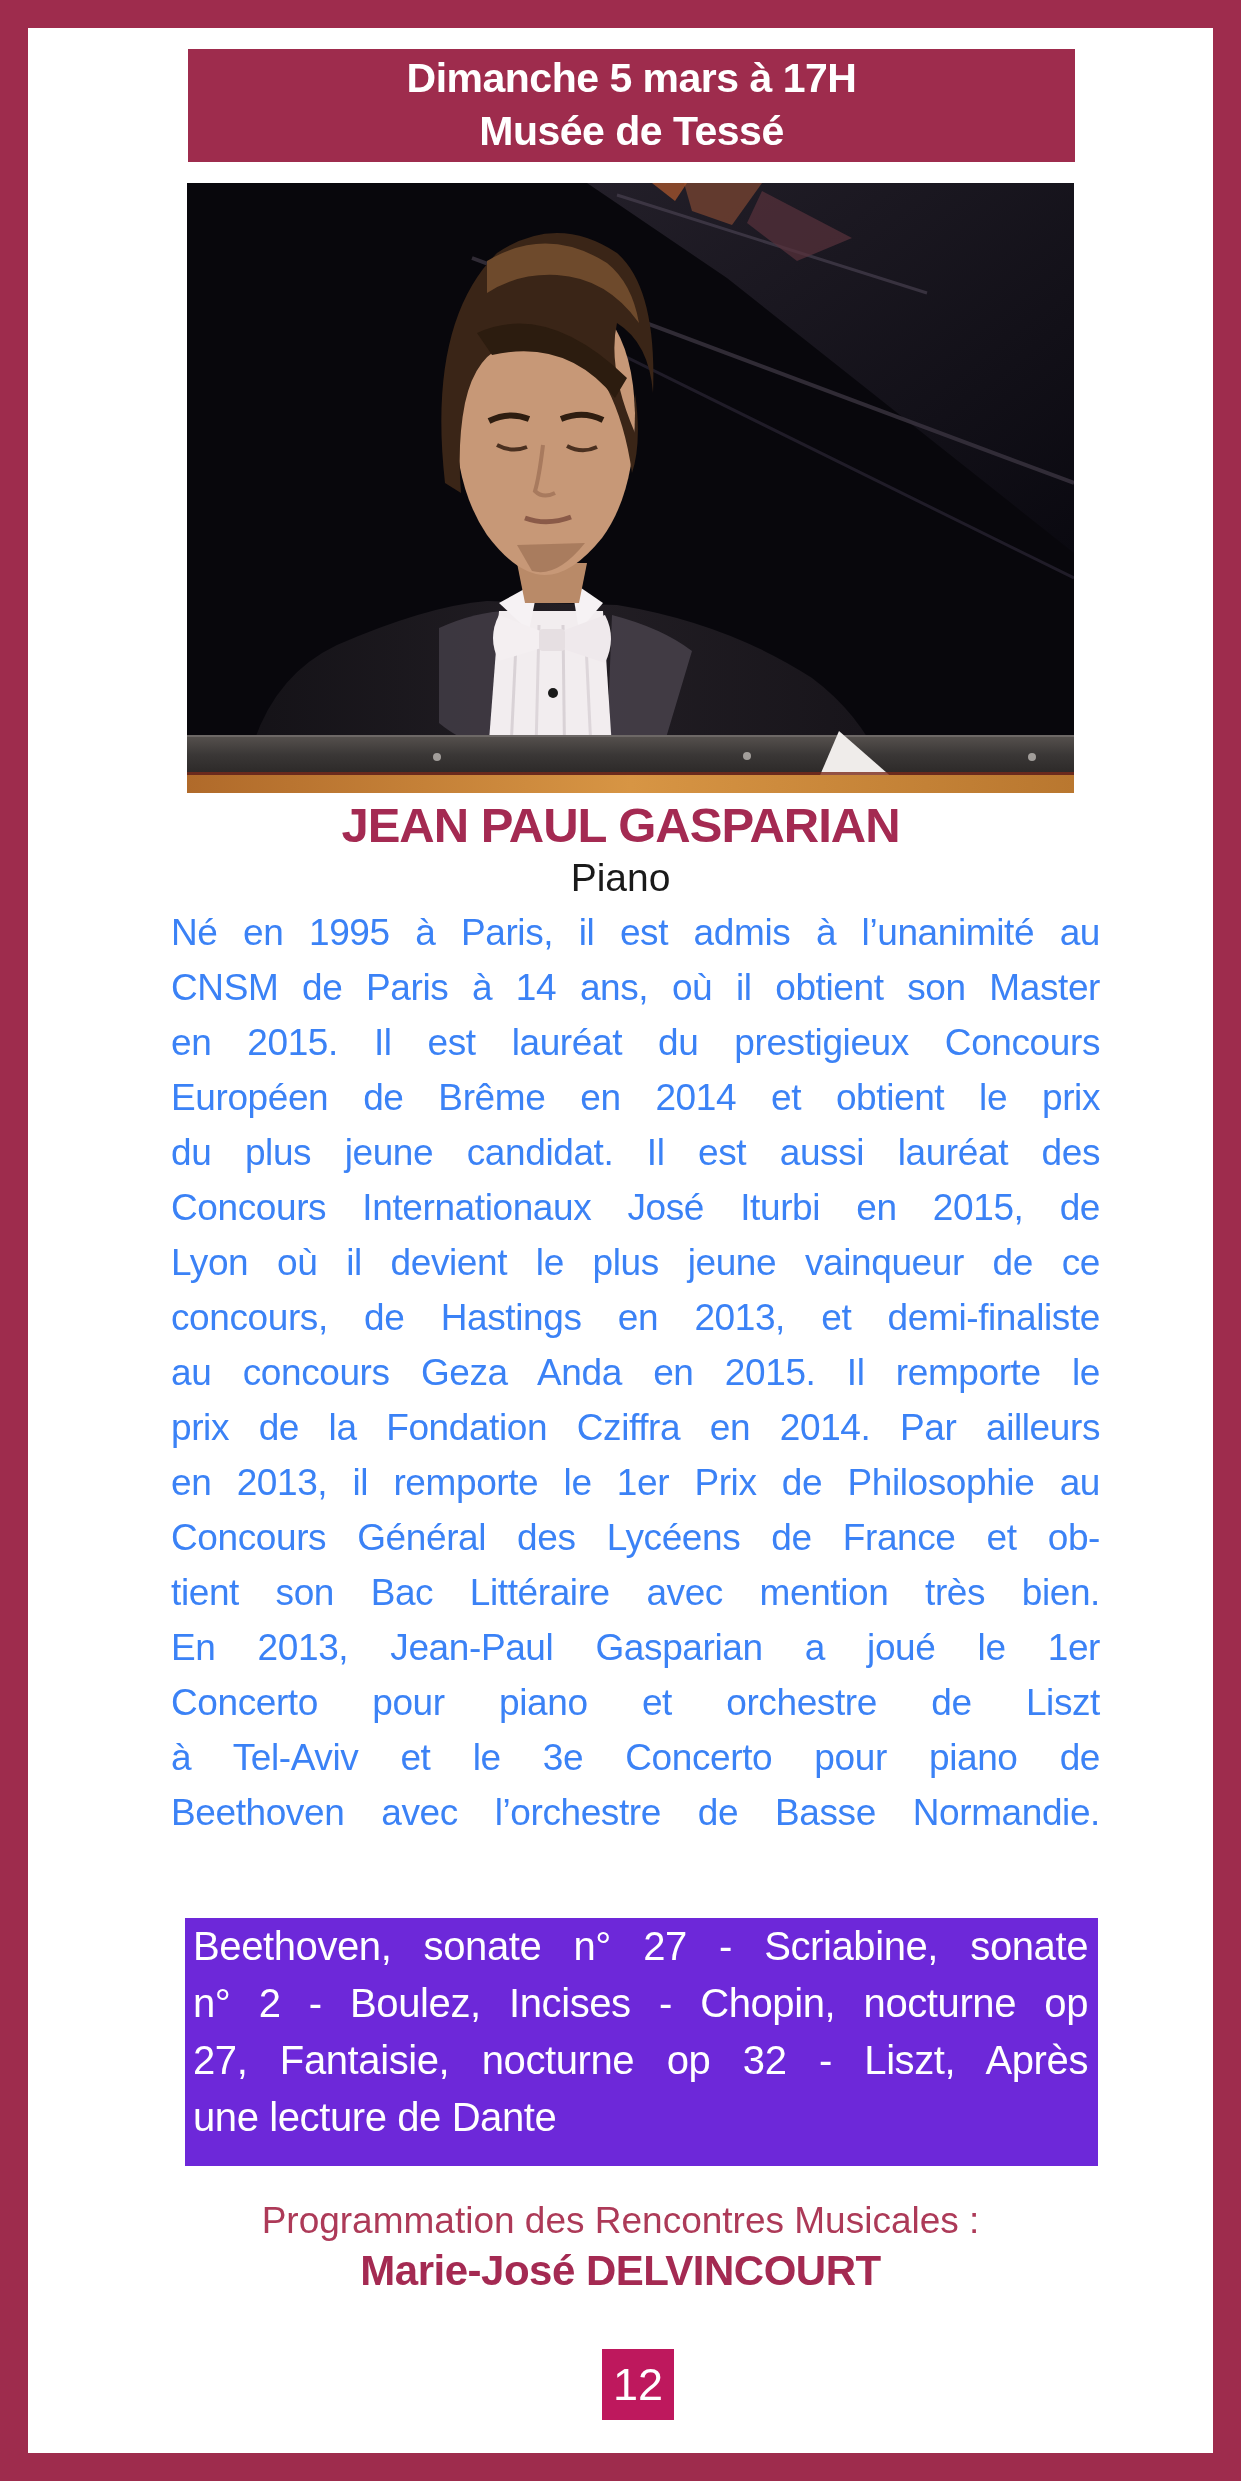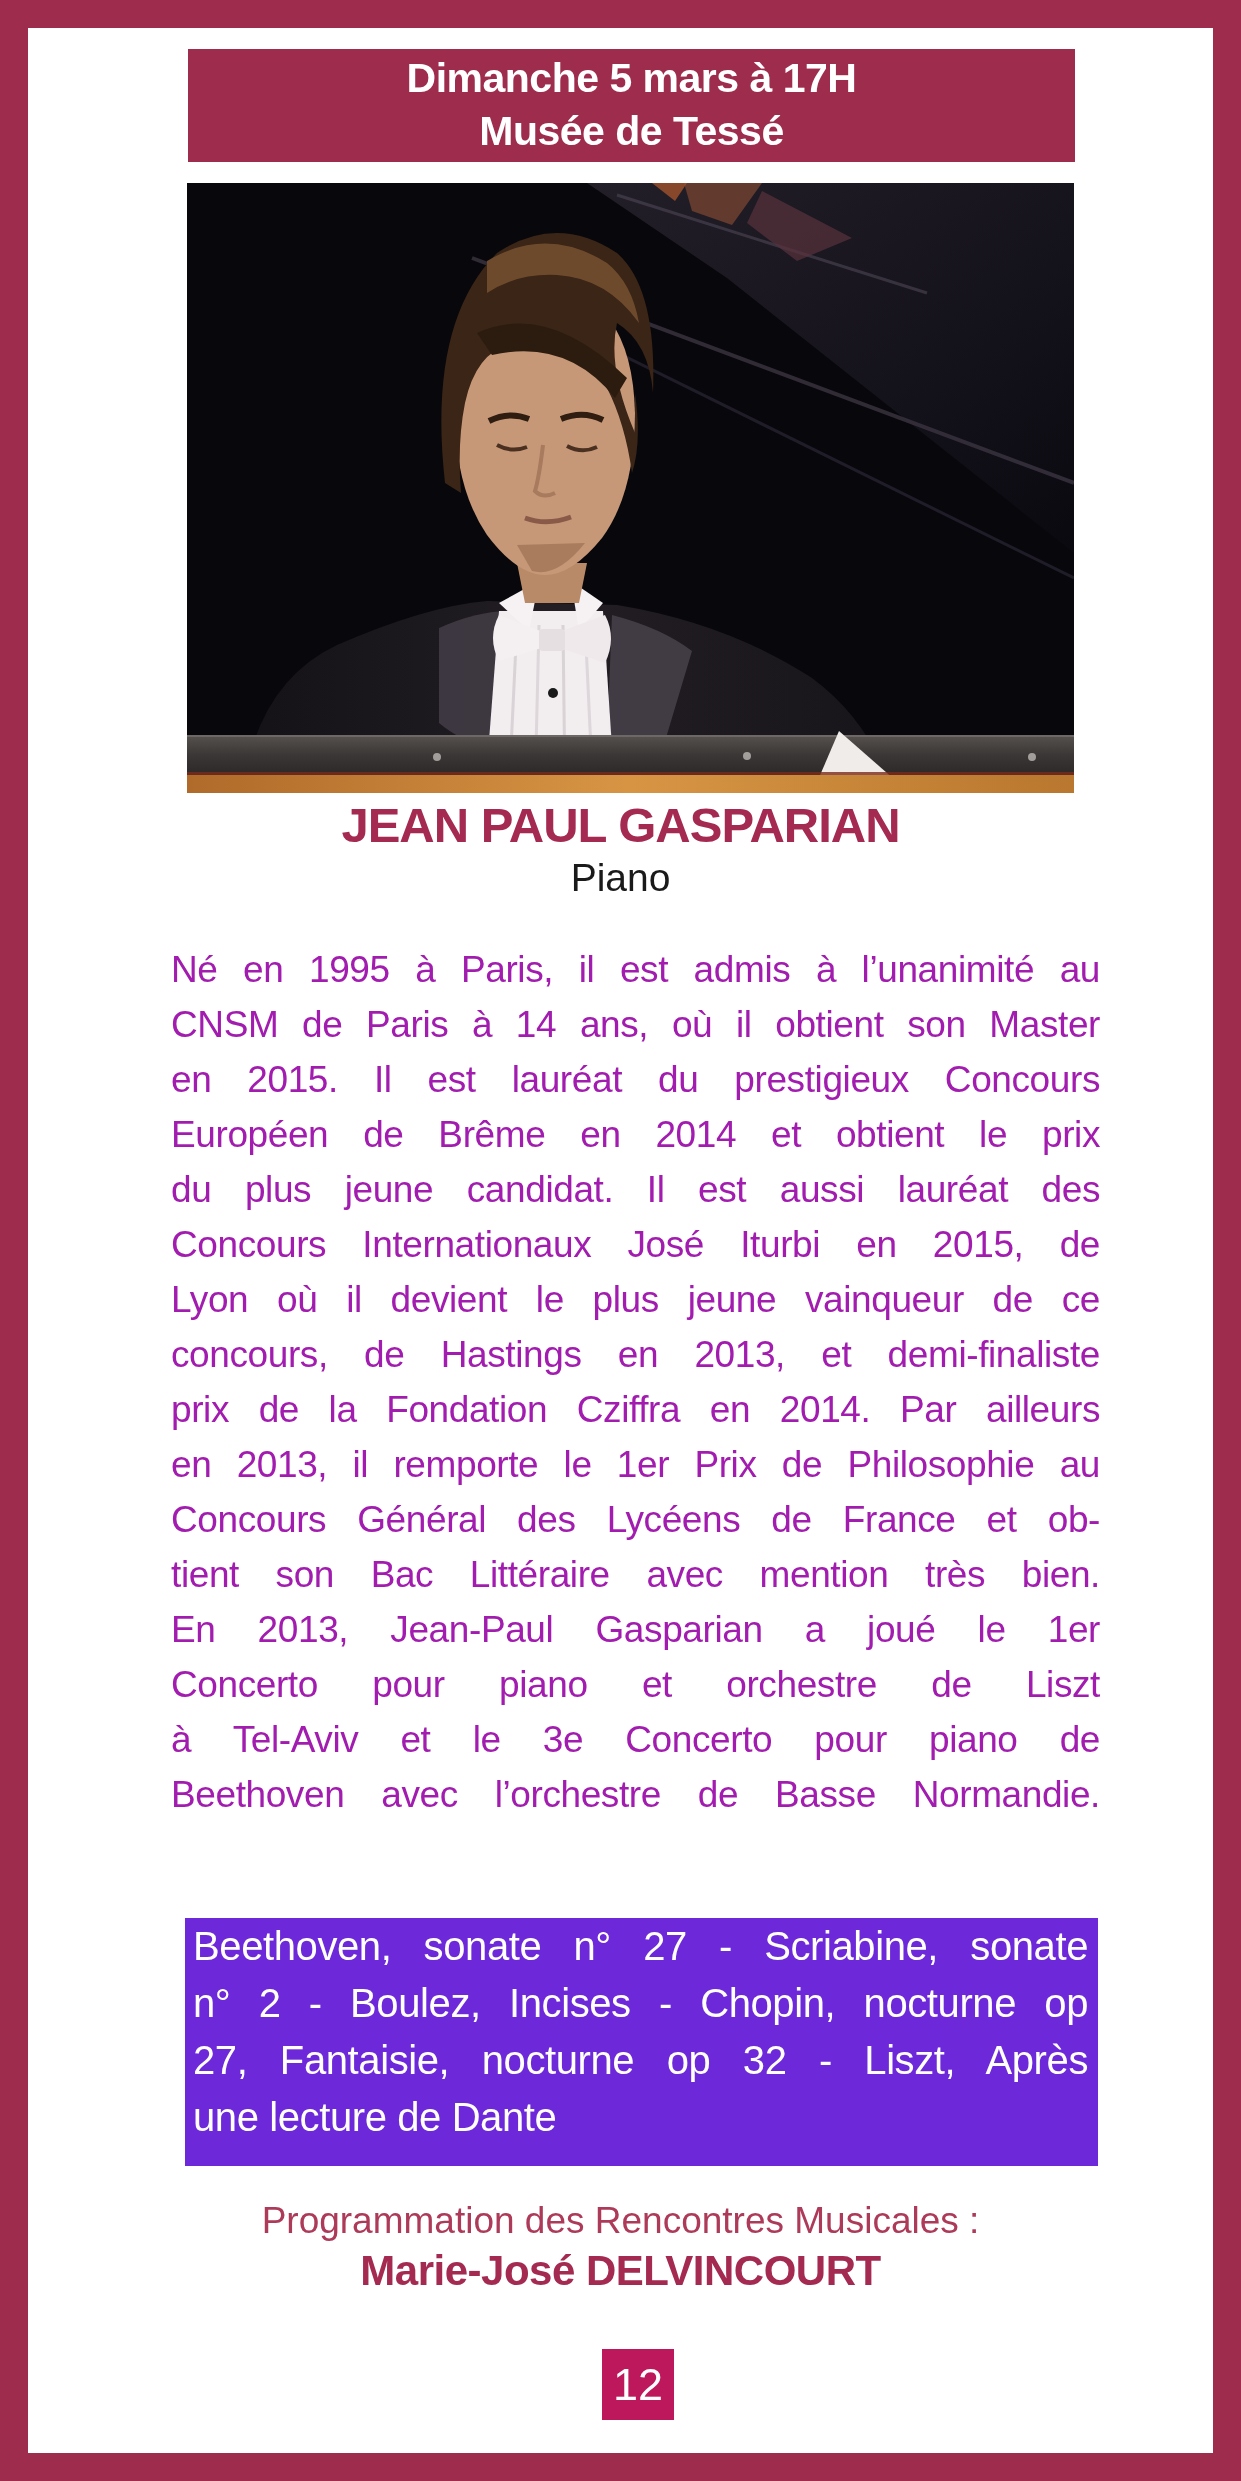--- a/index.html
+++ b/index.html
@@ -46,22 +46,21 @@
     position:absolute;left:0;top:828px;
     width:100%;
     text-align:center;
     color:#1a1a1a;
     font-size:39px;
   }
   
   .bio{
     position:absolute;left:143px;top:884px;     
     width:929px;
-    color:#a21caf;
-    margin-top:37px;
+    color:#3b82f6;
   }
   .bio-line{
     height:55px;
     font-size:37px;
     letter-spacing:-0.4px;
     text-align:justify;
     text-align-last:justify;
     white-space:normal;
   }
   
@@ -210,20 +209,21 @@
 
   <div class="bio">
     <div class="bio-line">Né en 1995 à Paris, il est admis à l’unanimité au</div>
     <div class="bio-line">CNSM de Paris à 14 ans, où il obtient son Master</div>
     <div class="bio-line">en 2015. Il est lauréat du prestigieux Concours</div>
     <div class="bio-line">Européen de Brême en 2014 et obtient le prix</div>
     <div class="bio-line">du plus jeune candidat. Il est aussi lauréat des</div>
     <div class="bio-line">Concours Internationaux José Iturbi en 2015, de</div>
     <div class="bio-line">Lyon où il devient le plus jeune vainqueur de ce</div>
     <div class="bio-line">concours, de Hastings en 2013, et demi-finaliste</div>
+    <div class="bio-line">au concours Geza Anda en 2015. Il remporte le</div>
     <div class="bio-line">prix de la Fondation Cziffra en 2014. Par ailleurs</div>
     <div class="bio-line">en 2013, il remporte le 1er Prix de Philosophie au</div>
     <div class="bio-line">Concours Général des Lycéens de France et ob-</div>
     <div class="bio-line">tient son Bac Littéraire avec mention très bien.</div>
     <div class="bio-line">En 2013, Jean-Paul Gasparian a joué le 1er</div>
     <div class="bio-line">Concerto pour piano et orchestre de Liszt</div>
     <div class="bio-line">à Tel-Aviv et le 3e Concerto pour piano de</div>
     <div class="bio-line">Beethoven avec l’orchestre de Basse Normandie.</div>
   </div>
 

